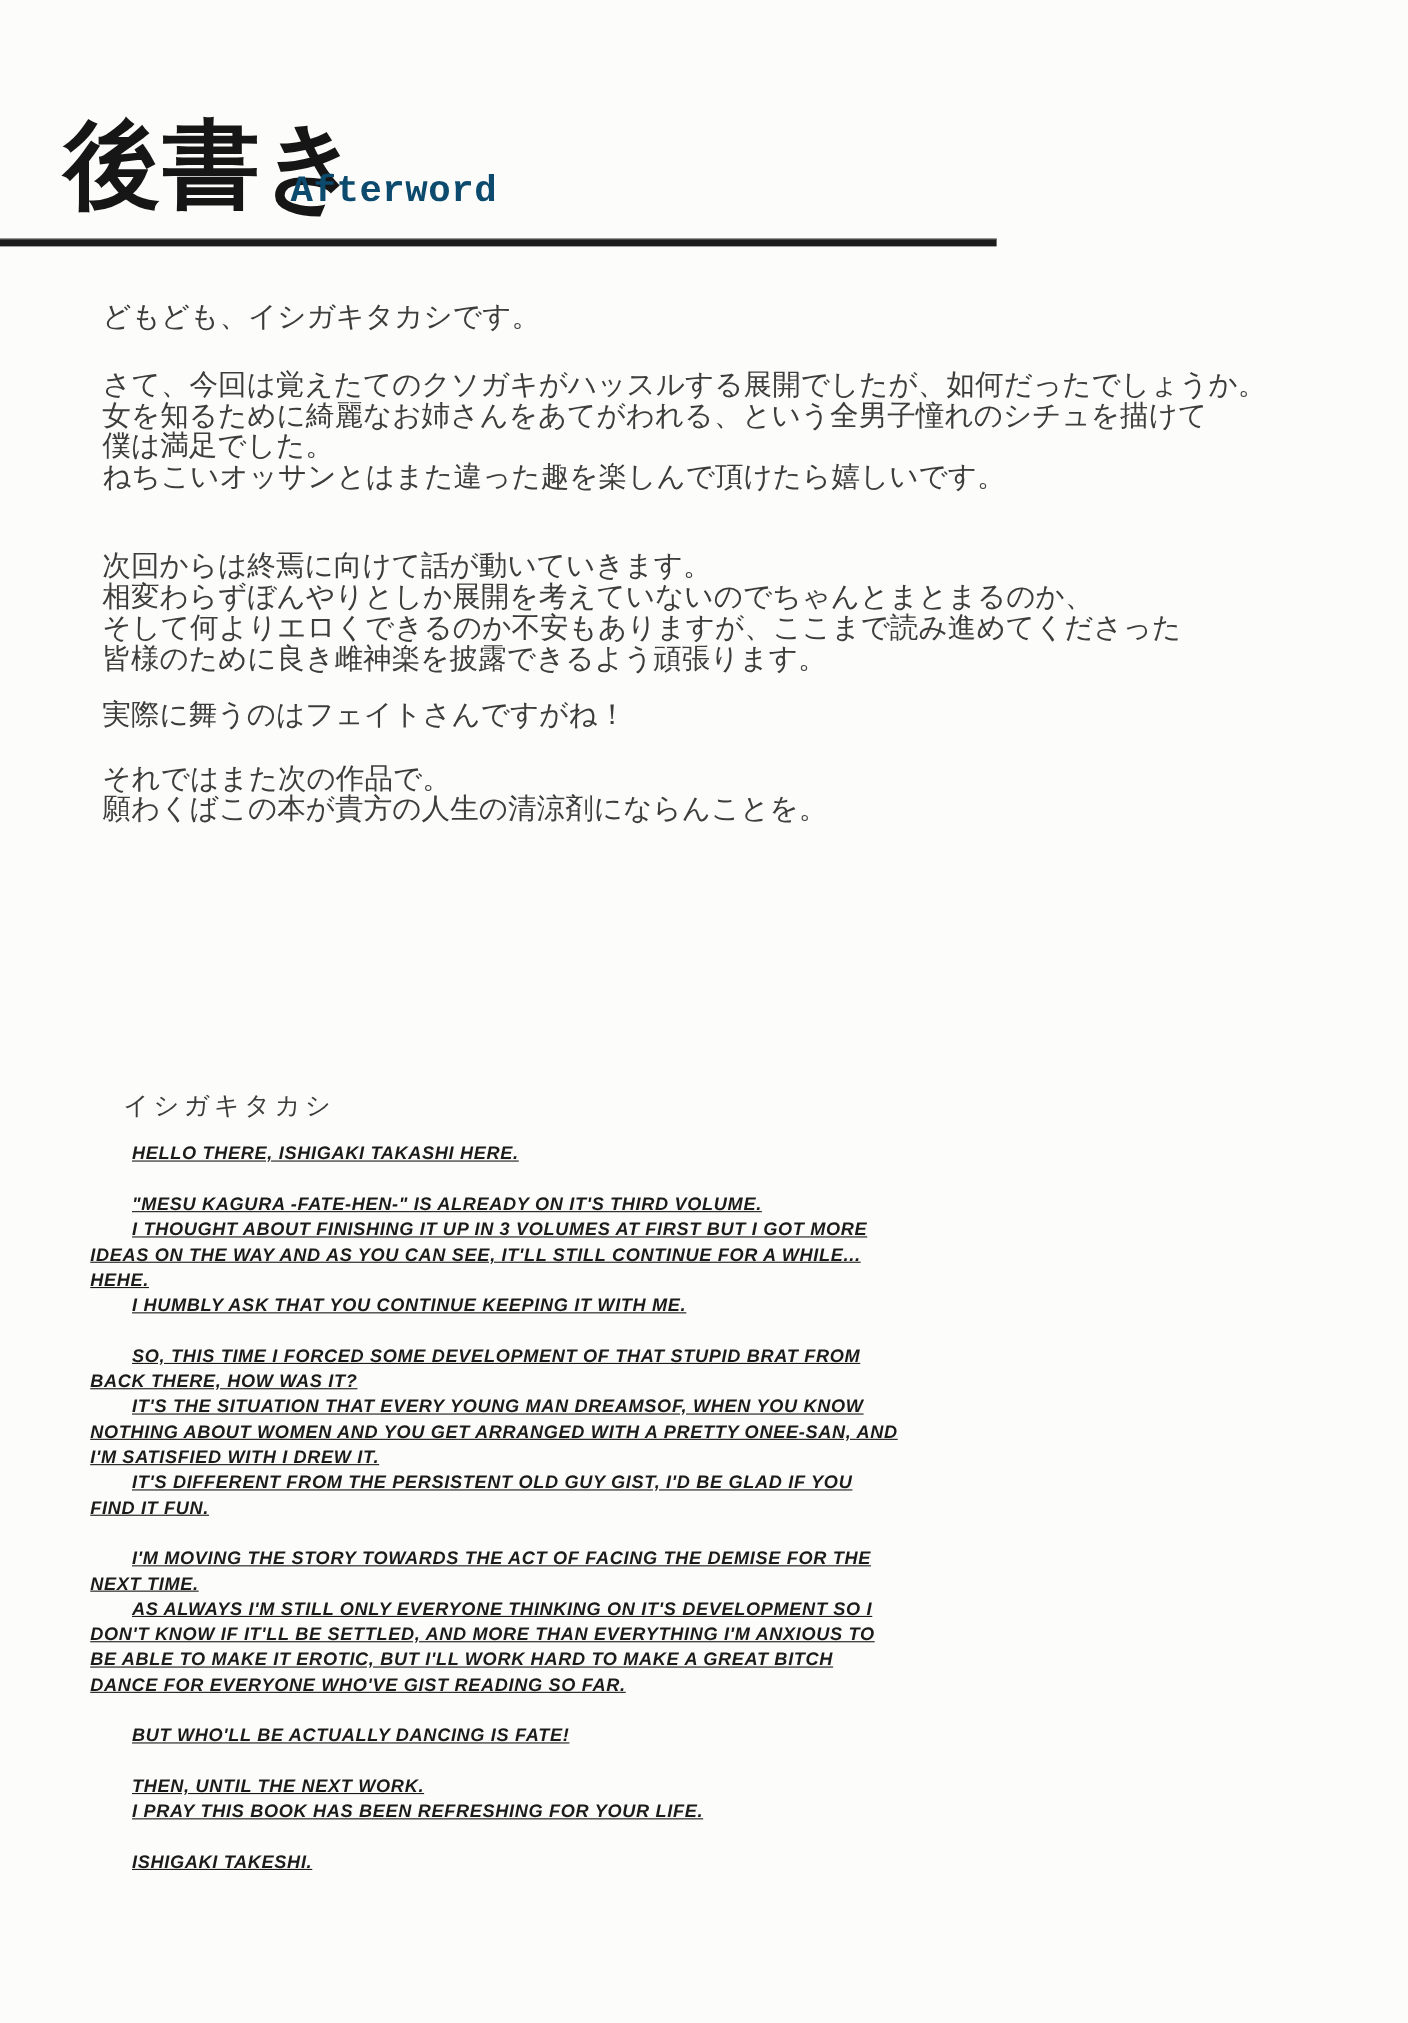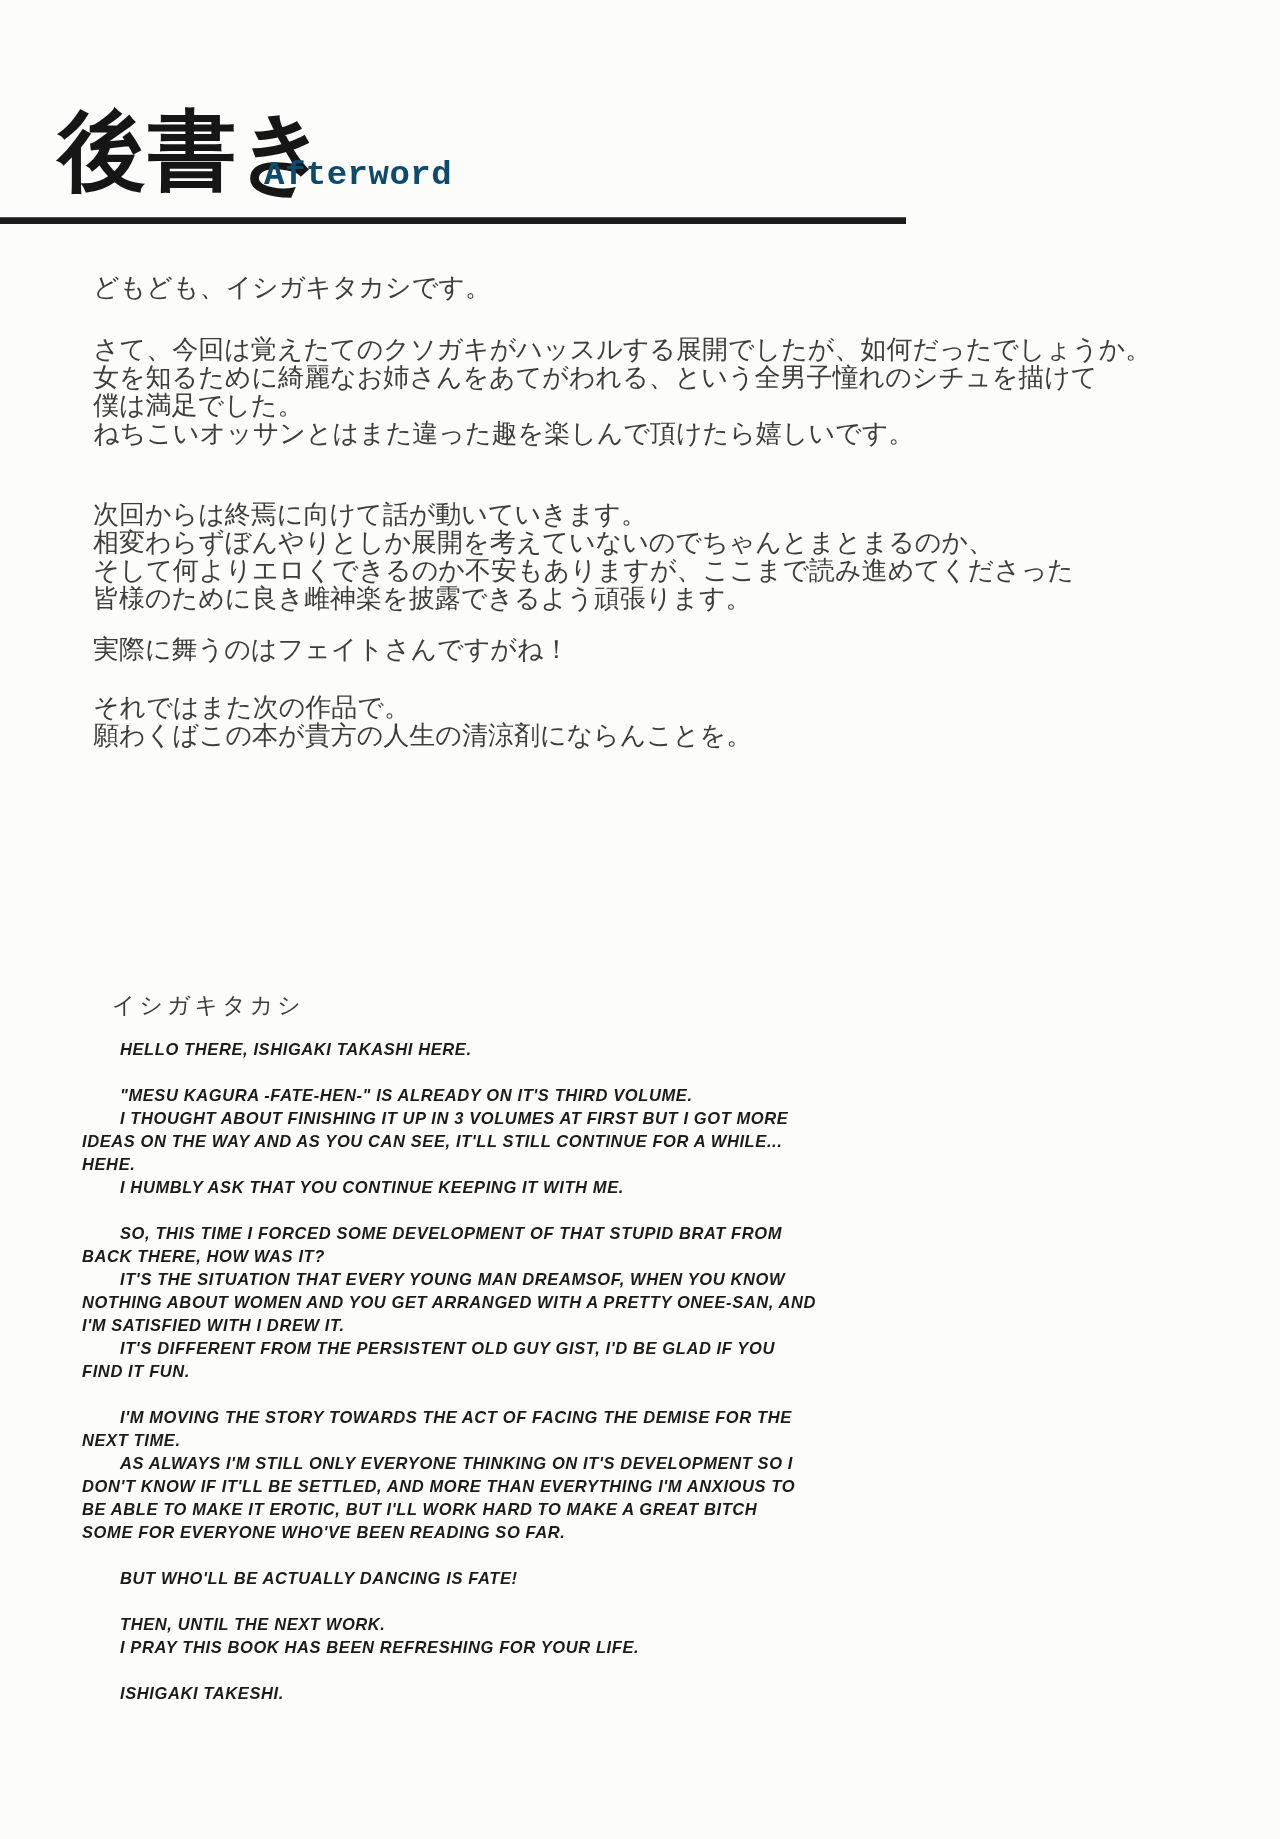--- a/index.html
+++ b/index.html
@@ -52,21 +52,21 @@
   
   .en-text{
     position:absolute;left:82px;top:1020px;width:1130px;
     font-size:16.5px;line-height:23px;
     font-style:italic;font-weight:bold;
     color:#1b1b1b;letter-spacing:0.6px;
     font-family:"Liberation Sans","DejaVu Sans",sans-serif;
   }
   .en-p{margin:0;}
   .en-p + .en-p{margin-top:23px;}
-  .en-line{white-space:pre;}
+  .en-line{white-space:pre;text-decoration:underline;}
   .en-line.ind{padding-left:38px;}
 </style>
 </head>
 <body>
 
 <div class="page">
 
   <div class="title-jp">後書き</div>
 
   <div class="title-en">Afterword</div>
@@ -102,21 +102,21 @@
         <div class="en-line">I'M SATISFIED WITH I DREW IT.</div>
         <div class="en-line ind">IT'S DIFFERENT FROM THE PERSISTENT OLD GUY GIST, I'D BE GLAD IF YOU</div>
         <div class="en-line">FIND IT FUN.</div>
       </div>
       <div class="en-p">
         <div class="en-line ind">I'M MOVING THE STORY TOWARDS THE ACT OF FACING THE DEMISE FOR THE</div>
         <div class="en-line">NEXT TIME.</div>
         <div class="en-line ind">AS ALWAYS I'M STILL ONLY EVERYONE THINKING ON IT'S DEVELOPMENT SO I</div>
         <div class="en-line">DON'T KNOW IF IT'LL BE SETTLED, AND MORE THAN EVERYTHING I'M ANXIOUS TO</div>
         <div class="en-line">BE ABLE TO MAKE IT EROTIC, BUT I'LL WORK HARD TO MAKE A GREAT BITCH</div>
-        <div class="en-line">SOME FOR EVERYONE WHO'VE BEEN READING SO FAR.</div>
+        <div class="en-line">DANCE FOR EVERYONE WHO'VE GIST READING SO FAR.</div>
       </div>
       <div class="en-p">
         <div class="en-line ind">BUT WHO'LL BE ACTUALLY DANCING IS FATE!</div>
       </div>
       <div class="en-p">
         <div class="en-line ind">THEN, UNTIL THE NEXT WORK.</div>
         <div class="en-line ind">I PRAY THIS BOOK HAS BEEN REFRESHING FOR YOUR LIFE.</div>
       </div>
       <div class="en-p">
         <div class="en-line ind">ISHIGAKI TAKESHI.</div>

